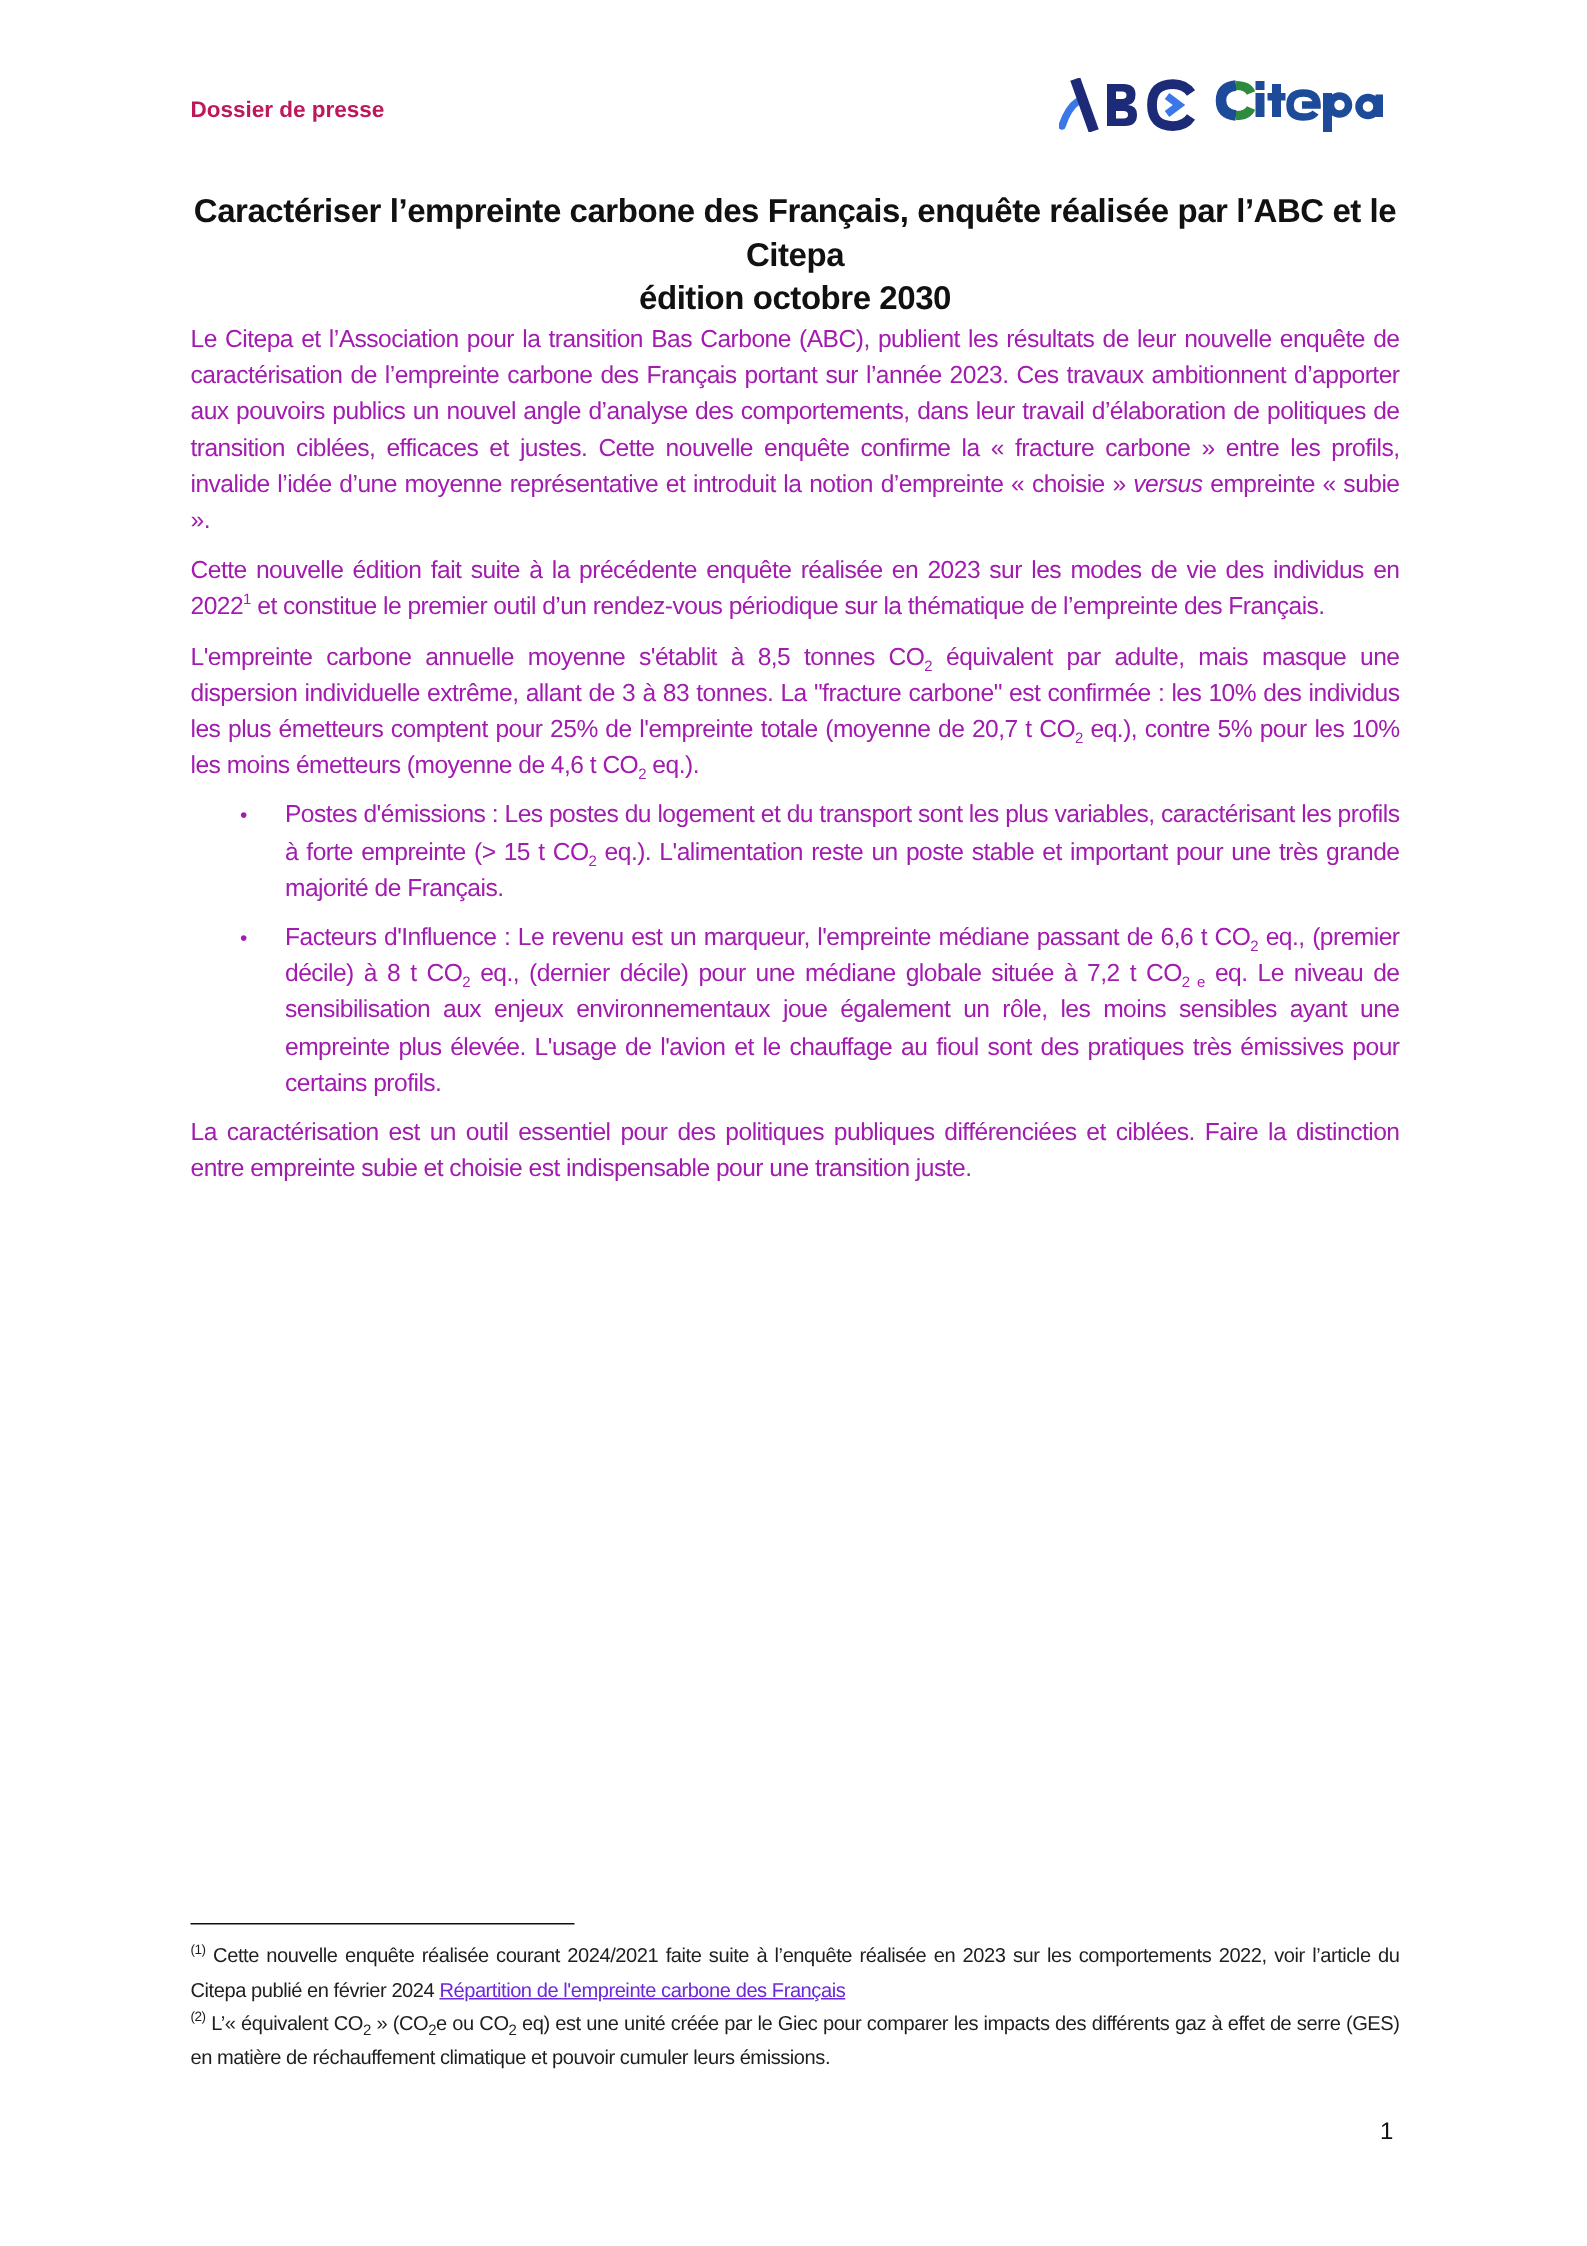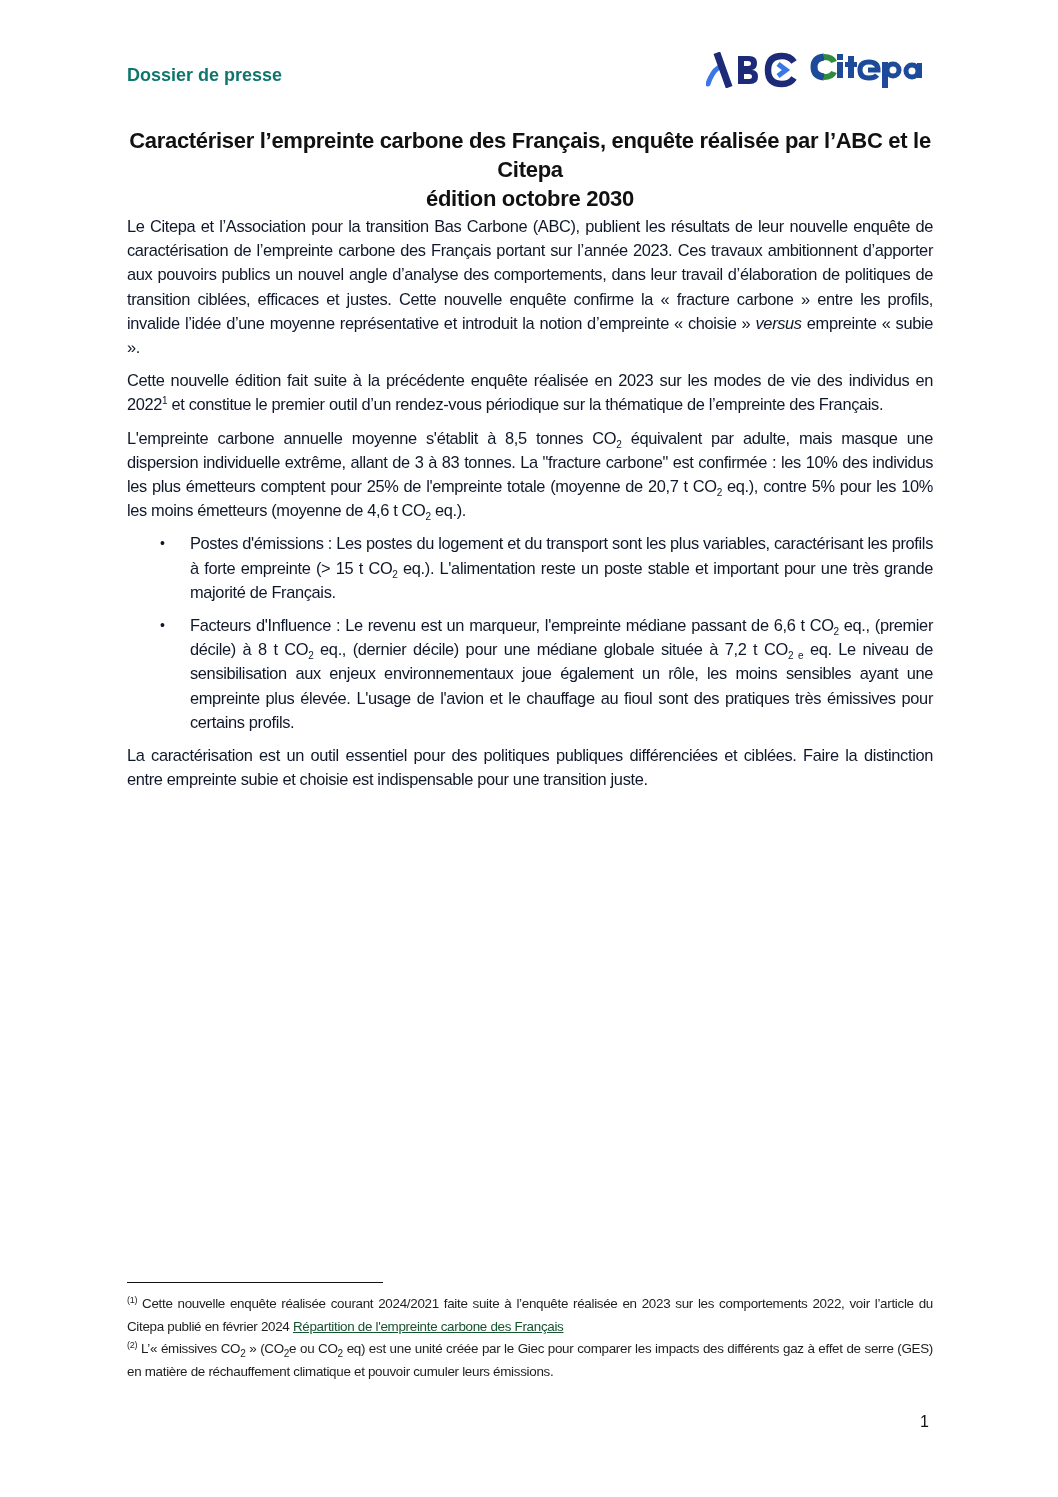--- a/index.html
+++ b/index.html
@@ -17,23 +17,23 @@
     }
     .page {
       position: absolute;
       left: 0; top: 0;
       width: 1058px; height: 1497px;
     }
     .header-label {
       position: absolute;
       left: 127px;
       top: 65px;
-      font-size: 18px;
-      font-weight: bold;
-      color: #0f766e;
+      font-size: 15px;
+      font-weight: bold;
+      color: #be185d;
     }
     .logos {
       position: absolute;
       left: 706px;
       top: 48px;
       height: 44px;
       display: flex;
       align-items: center;
       gap: 12px;
     }
@@ -69,21 +69,21 @@
       letter-spacing: -0.3px;
     }
     .body-text {
       position: absolute;
       left: 127px;
       width: 806px;
       top: 214px;
       font-size: 16.4px;
       line-height: 24.2px;
       text-align: justify;
-      color: #0f172a;
+      color: #a21caf;
       font-family: "Liberation Sans Narrow", "Liberation Sans", sans-serif;
       letter-spacing: -0.35px;
     }
     .body-text p {
       margin: 0 0 9px 0;
     }
     .body-text ul {
       margin: 0 0 7px 0;
       padding-left: 63px;
       list-style: none;
@@ -116,21 +116,21 @@
       width: 806px;
       top: 1293px;
       font-size: 13.4px;
       line-height: 22.5px;
       color: #1e1e1e;
       text-align: justify;
       letter-spacing: -0.3px;
     }
     .footnotes p { margin: 0; }
     .footnotes a {
-      color: #14532d;
+      color: #6d28d9;
       text-decoration: underline;
     }
     .fn-mark {
       font-size: 9px;
       vertical-align: super;
       line-height: 0;
     }
     .page-number {
       position: absolute;
       left: 920px;
@@ -201,18 +201,18 @@
       <li><span class="bullet">•</span><span>Facteurs d'Influence : Le revenu est un marqueur, l'empreinte médiane passant de 6,6 t CO</span><sub>2</sub><span> eq., (premier décile) à 8 t CO</span><sub>2</sub><span> eq., (dernier décile) pour une médiane globale située à 7,2 t CO</span><sub>2 e</sub><span> eq. Le niveau de sensibilisation aux enjeux environnementaux joue également un rôle, les moins sensibles ayant une empreinte plus élevée. L'usage de l'avion et le chauffage au fioul sont des pratiques très émissives pour certains profils.</span></li>
     </ul>
 
     <p>La caractérisation est un outil essentiel pour des politiques publiques différenciées et ciblées. Faire la distinction entre empreinte subie et choisie est indispensable pour une transition juste.</p>
   </div>
 
   <div class="footnote-rule"></div>
 
   <div class="footnotes">
     <p><span class="fn-mark">(1)</span><span> Cette nouvelle enquête réalisée courant 2024/2021 faite suite à l’enquête réalisée en 2023 sur les comportements 2022, voir l’article du Citepa publié en février 2024 </span><a href="#">Répartition de l'empreinte carbone des Français</a></p>
-    <p><span class="fn-mark">(2)</span><span> L’« émissives CO</span><sub>2</sub><span> » (CO</span><sub>2</sub><span>e ou CO</span><sub>2</sub><span> eq) est une unité créée par le Giec pour comparer les impacts des différents gaz à effet de serre (GES) en matière de réchauffement climatique et pouvoir cumuler leurs émissions.</span></p>
+    <p><span class="fn-mark">(2)</span><span> L’« équivalent CO</span><sub>2</sub><span> » (CO</span><sub>2</sub><span>e ou CO</span><sub>2</sub><span> eq) est une unité créée par le Giec pour comparer les impacts des différents gaz à effet de serre (GES) en matière de réchauffement climatique et pouvoir cumuler leurs émissions.</span></p>
   </div>
 
   <div class="page-number">1</div>
 
 </div>
 
 </body></html>

